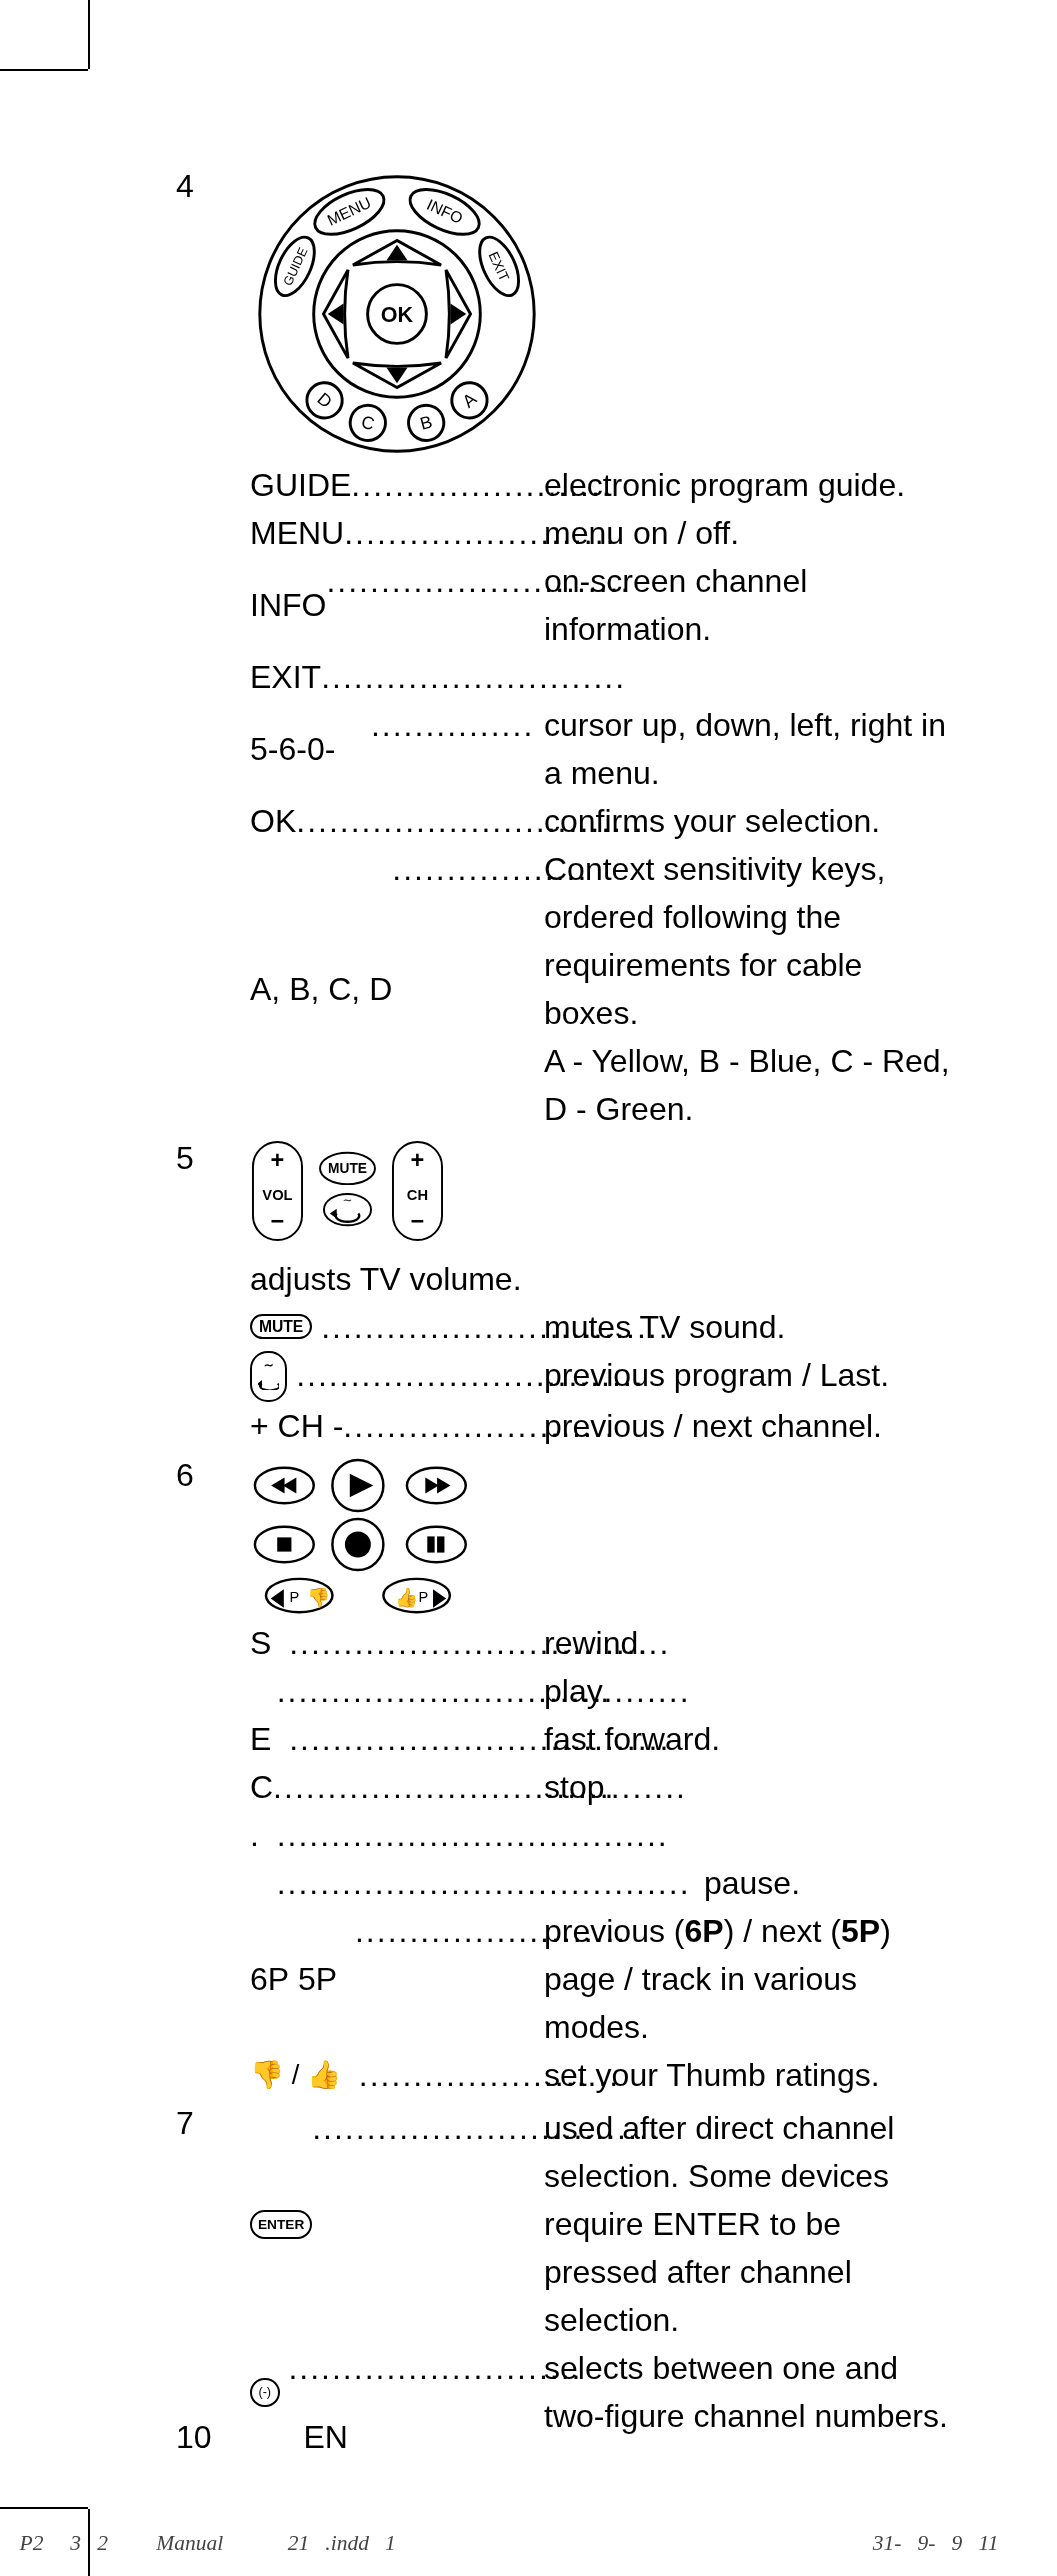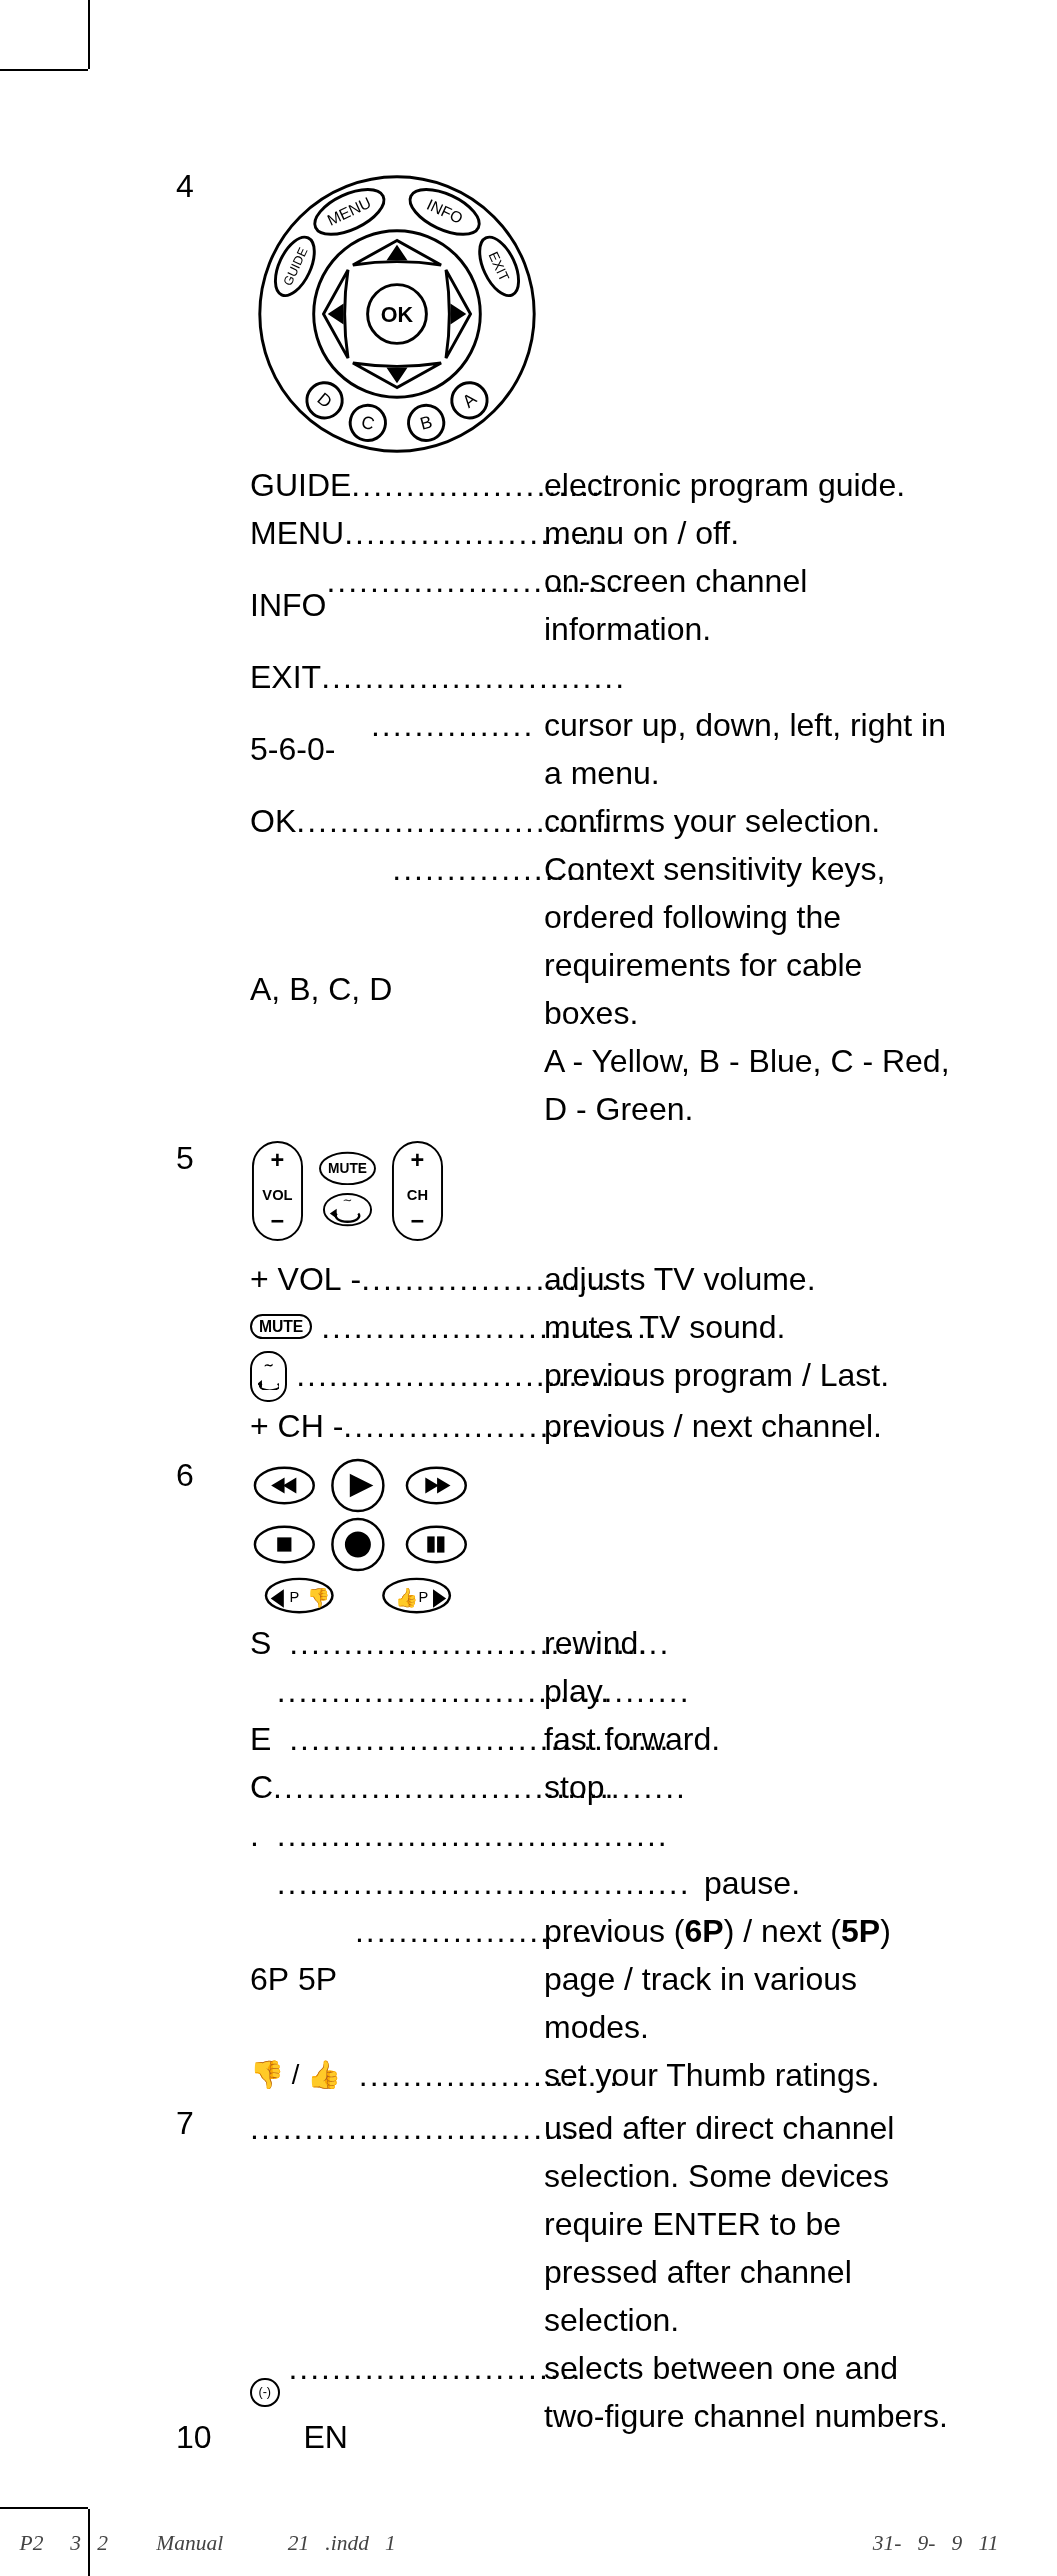--- a/index.html
+++ b/index.html
@@ -274,24 +274,20 @@
         </svg>
         <svg width="55" height="104" stroke="#000" fill="none" stroke-width="2" viewBox="0 0 56 106">
           <rect x="3" y="3" width="50" height="100" rx="25"></rect>
           <text x="28" y="30" text-anchor="middle" font-size="24" fill="#000" stroke="none" font-weight="bold">+</text>
           <text x="28" y="62" text-anchor="middle" font-size="15" fill="#000" stroke="none" font-weight="bold">CH</text>
           <text x="28" y="92" text-anchor="middle" font-size="24" fill="#000" stroke="none" font-weight="bold">−</text>
         </svg>
       </div>
       <div class="definitions" id="defs5">
           <div class="def-row">
-            <div style="display: flex; width: 294px; flex-shrink: 0;">
-              <div class="def-label">+&nbsp;VOL&nbsp;-</div>
-              <div class="def-dots">.......................</div>
-            </div>
             <div class="def-desc" style="white-space: pre-line;"> adjusts TV volume.</div>
           </div>
           <div class="def-row">
             <div style="display: flex; width: 294px; flex-shrink: 0;">
               <div class="def-label"><span class="pill">MUTE</span>&nbsp;</div>
               <div class="def-dots">................................</div>
             </div>
             <div class="def-desc" style="white-space: pre-line;"> mutes TV sound.</div>
           </div>
           <div class="def-row">
@@ -408,20 +404,23 @@
         </div>
     </div>
   </div>
 
   <div class="section">
     <div class="sec-num">7</div>
     <div class="sec-body">
       <div class="definitions" id="defs7">
           <div class="def-row">
             <div style="display: flex; width: 294px; flex-shrink: 0;">
+              <div class="def-label">
+                <span class="pill" style="font-size:13.7px;padding:2px 5.9px;">ENTER</span>
+              </div>
               <div class="def-dots">................................</div>
             </div>
             <div class="def-desc" style="white-space: pre-line;"> used after direct channel selection. Some devices require ENTER to be pressed after channel selection.</div>
           </div>
           <div class="def-row">
             <div style="display: flex; width: 294px; flex-shrink: 0;">
               <div class="def-label"><span class="circ" style="font-size:12.7px;">(-)</span>&nbsp;</div>
               <div class="def-dots">...........................</div>
             </div>
             <div class="def-desc" style="white-space: pre-line;"> selects between one and two-figure channel numbers.</div>

